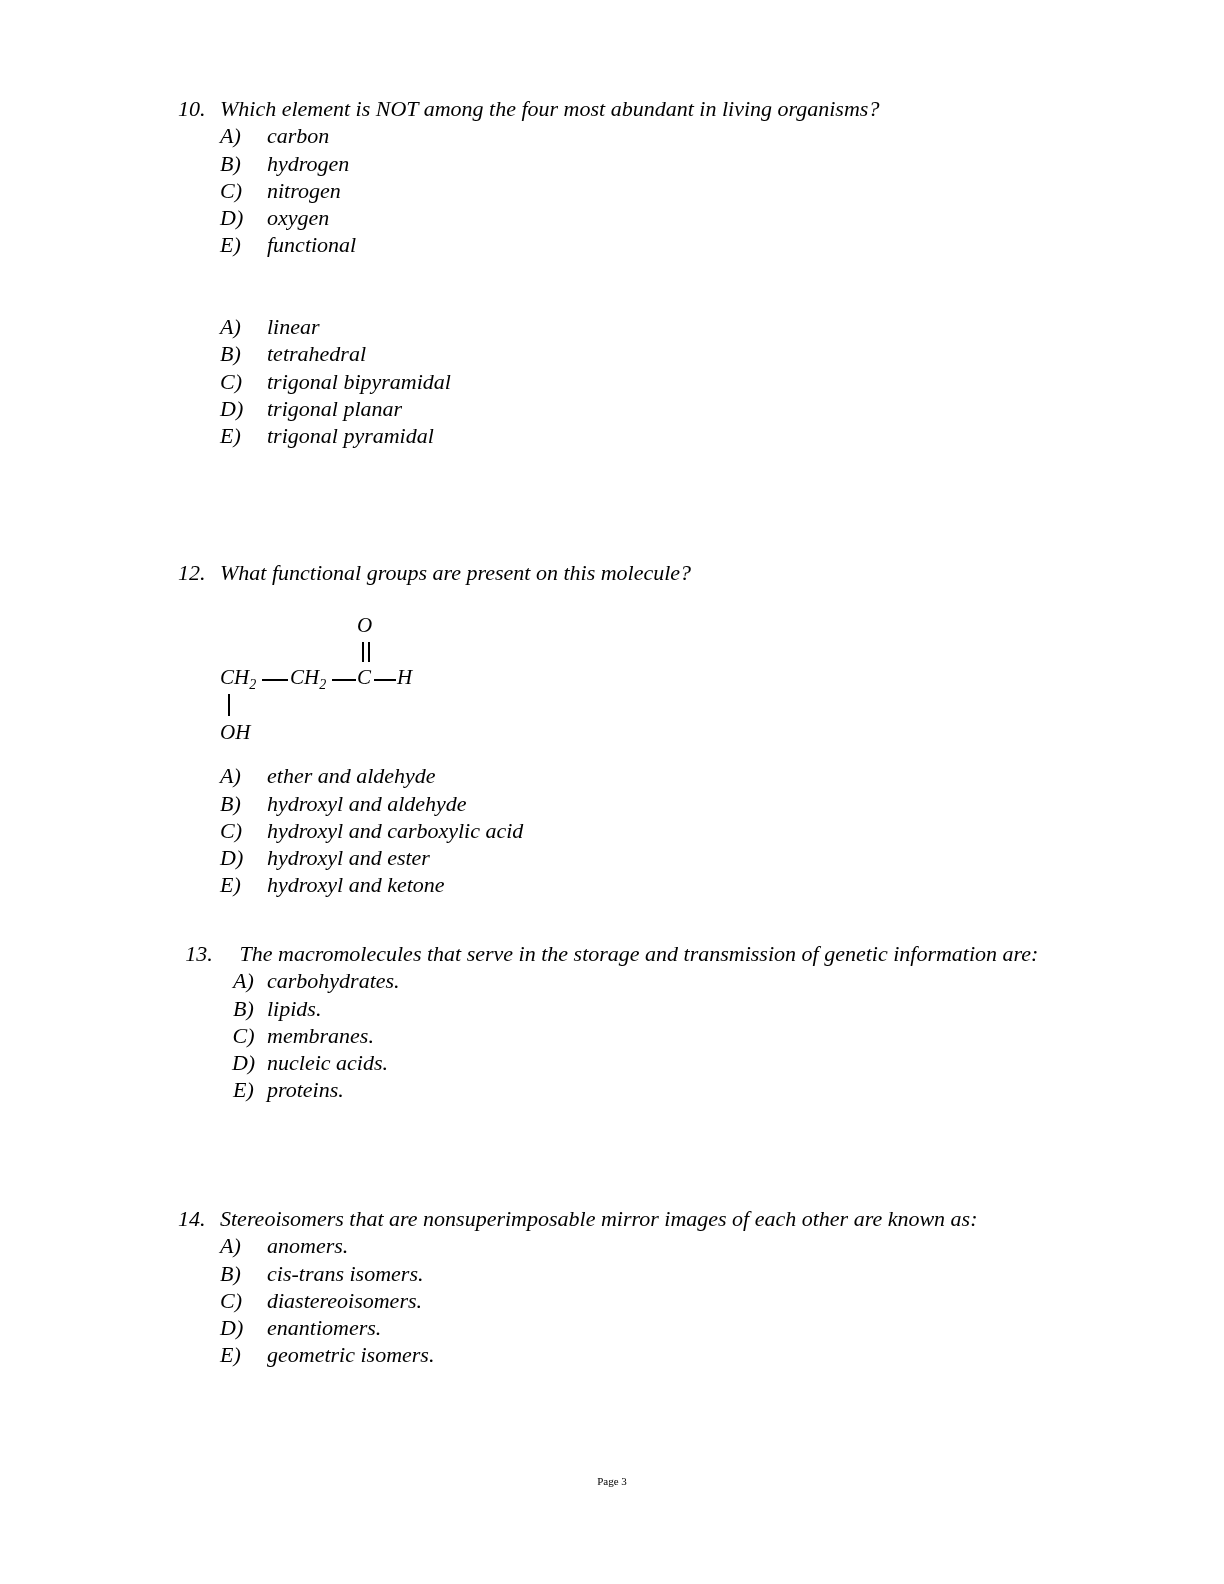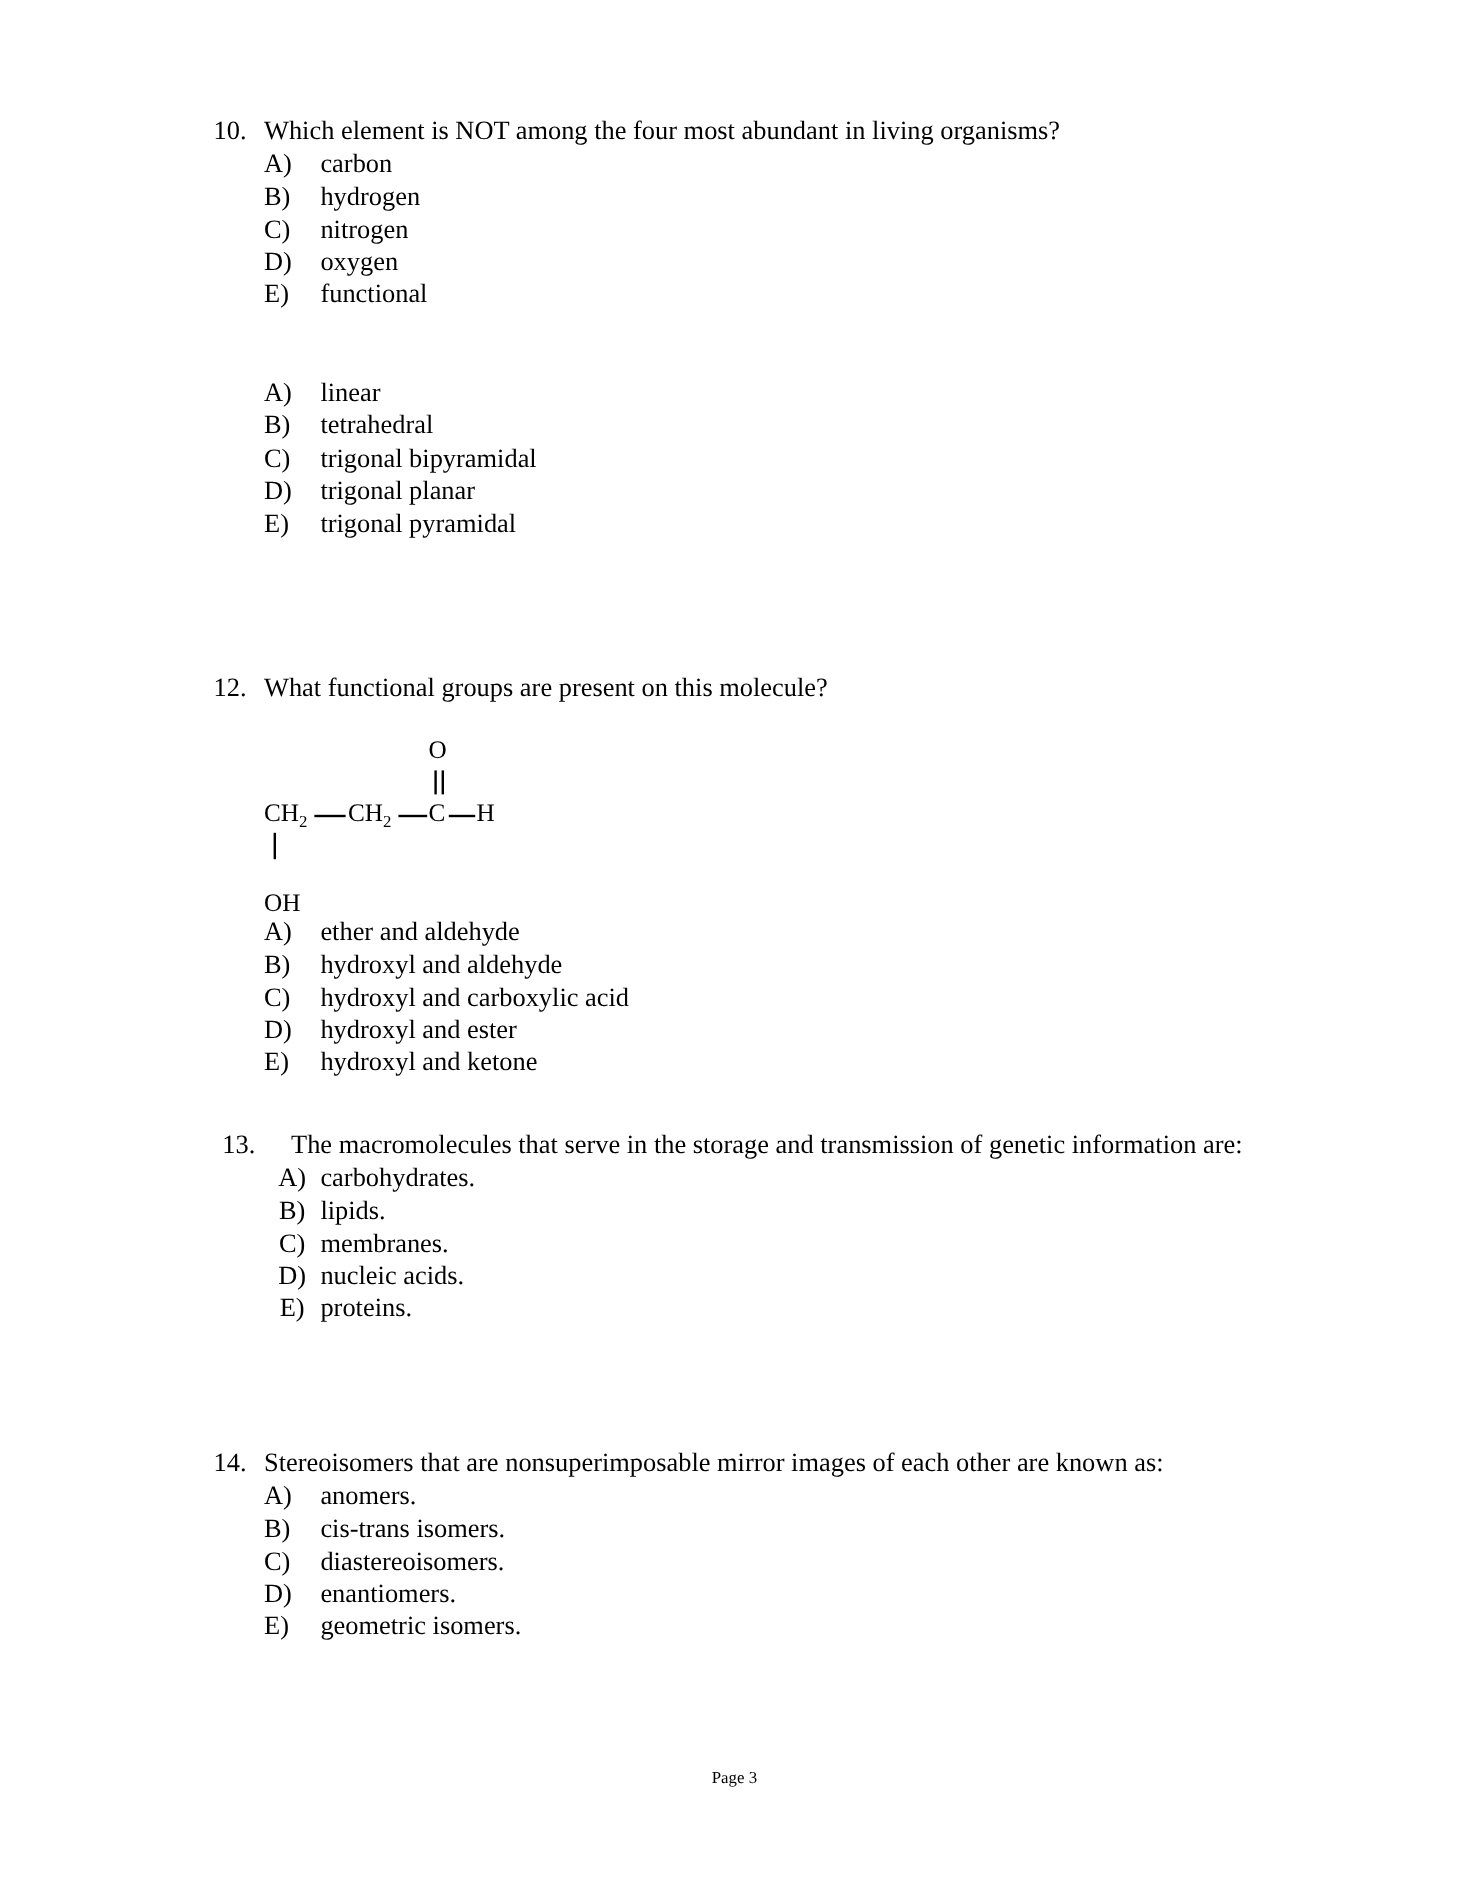--- a/index.html
+++ b/index.html
@@ -1,26 +1,26 @@
 <!DOCTYPE html>
 <html><head>
 <meta charset="utf-8">
 <style>
   html, body { margin: 0; padding: 0; background: #ffffff; }
   body { width: 1224px; height: 1584px; position: relative; font-family: "Liberation Serif", "DejaVu Serif", serif; color: #000; }
-  .q { position: absolute; left: 178px; width: 880px; font-size: 22px; line-height: 27.3px; }
+  .q { position: absolute; left: 178px; width: 880px; font-size: 22px; line-height: 27.3px; font-style: italic; }
   .q .stem { display: flex; }
   .q .num { width: 42px; flex: none; }
   .q .text { flex: 1; }
   .opt { display: flex; padding-left: 42px; }
   .opt .letter { width: 47px; flex: none; }
   .mol { position: relative; height: 140px; margin-left: 42px; font-size: 21px; }
   .mol span { position: absolute; white-space: nowrap; }
   .mol .line { position: absolute; background: #000; }
-  .footer { position: absolute; top: 1475px; left: 0; width: 1224px; text-align: center; font-size: 14px; }
+  .footer { position: absolute; top: 1475px; left: 0; width: 1224px; text-align: center; font-size: 11px; }
   sub { font-size: 15px; }
 </style>
 </head>
 <body>
 
 <div class="q" style="top:95px;">
   <div class="stem">
     <span class="num">10.</span>
     <span class="text">Which element is NOT among the four most abundant in living organisms?</span>
   </div>
@@ -79,21 +79,21 @@
     <div class="line" style="left:142px;top:56px;width:2px;height:20px;"></div>
     <div class="line" style="left:148px;top:56px;width:2px;height:20px;"></div>
     <span style="left:0;top:78px;"><span style="position:static">CH</span><sub style="font-size:14px">2</sub></span>
     <div class="line" style="left:42px;top:93px;width:26px;height:1.5px;"></div>
     <span style="left:70px;top:78px;"><span style="position:static">CH</span><sub style="font-size:14px">2</sub></span>
     <div class="line" style="left:112px;top:93px;width:24px;height:1.5px;"></div>
     <span style="left:137px;top:78px;">C</span>
     <div class="line" style="left:154px;top:93px;width:22px;height:1.5px;"></div>
     <span style="left:177px;top:78px;">H</span>
     <div class="line" style="left:8px;top:108px;width:2px;height:22px;"></div>
-    <span style="left:0;top:133px;margin-top:20px;">OH</span>
+    <span style="left:0;top:133px;">OH</span>
   </div>
   <div style="height:36px;"></div>
   <div class="opt">
       <span class="letter">A)</span>
       <span>ether and aldehyde</span>
     </div>
   <div class="opt">
       <span class="letter">B)</span>
       <span>hydroxyl and aldehyde</span>
     </div>

